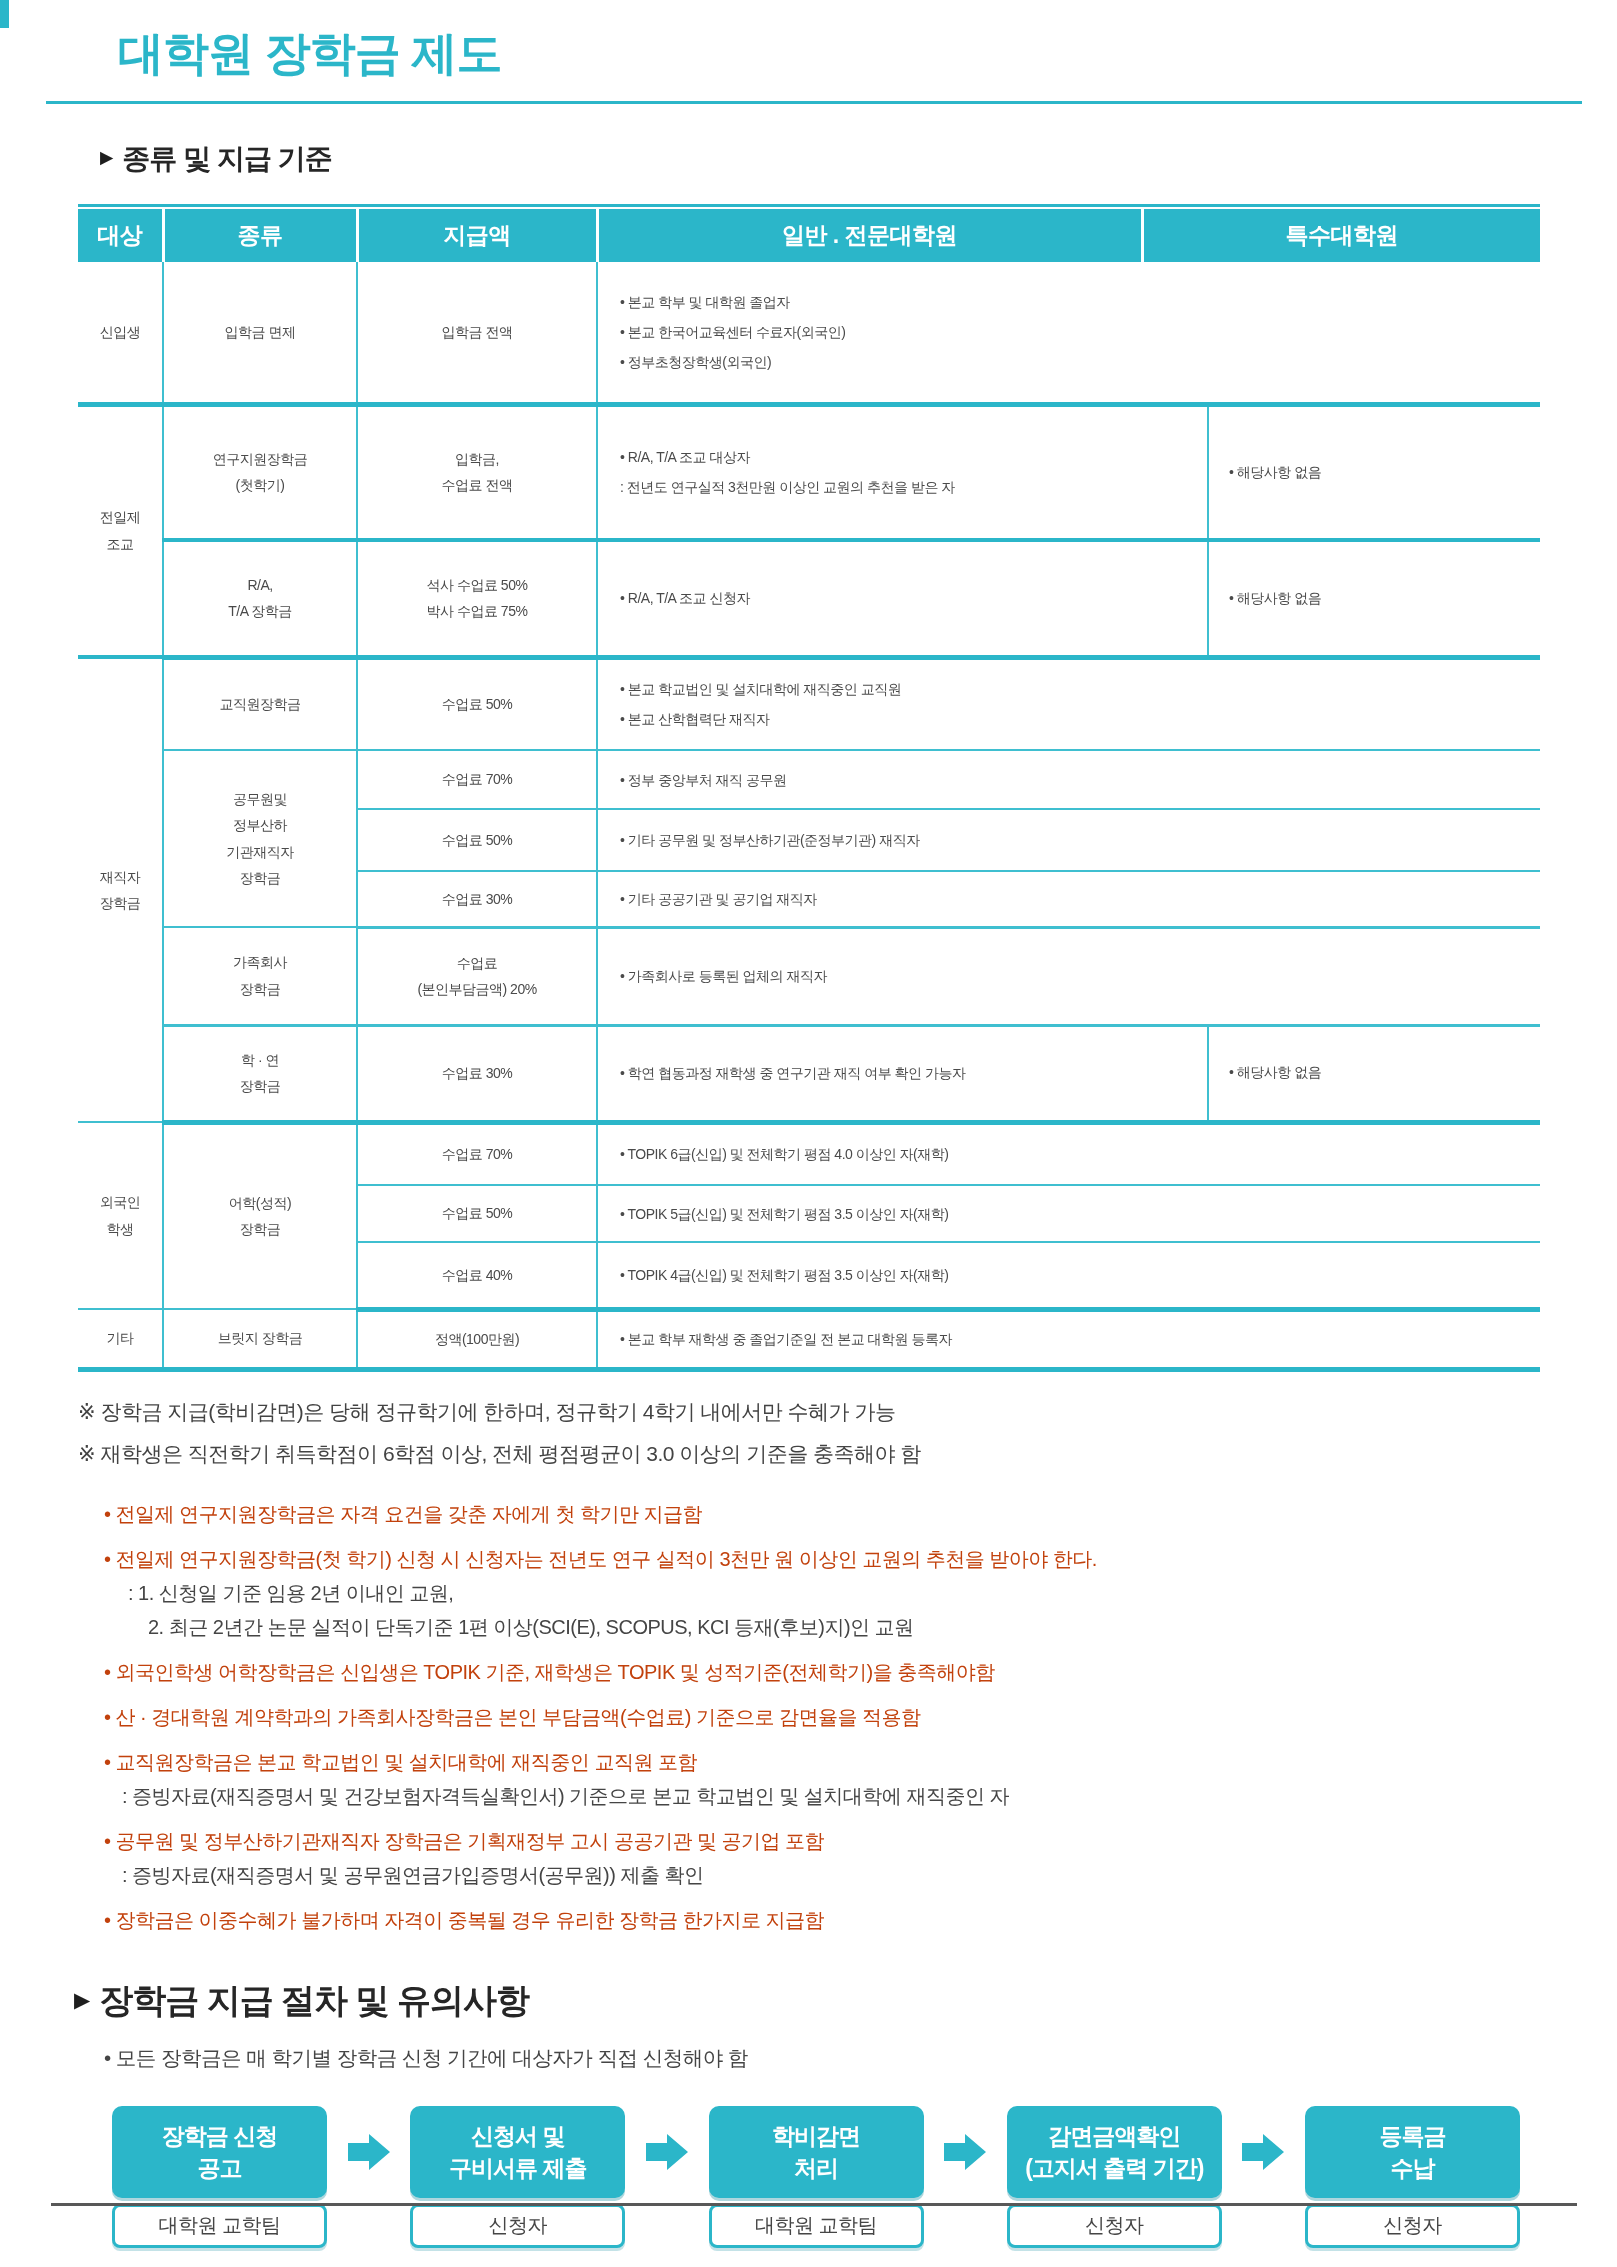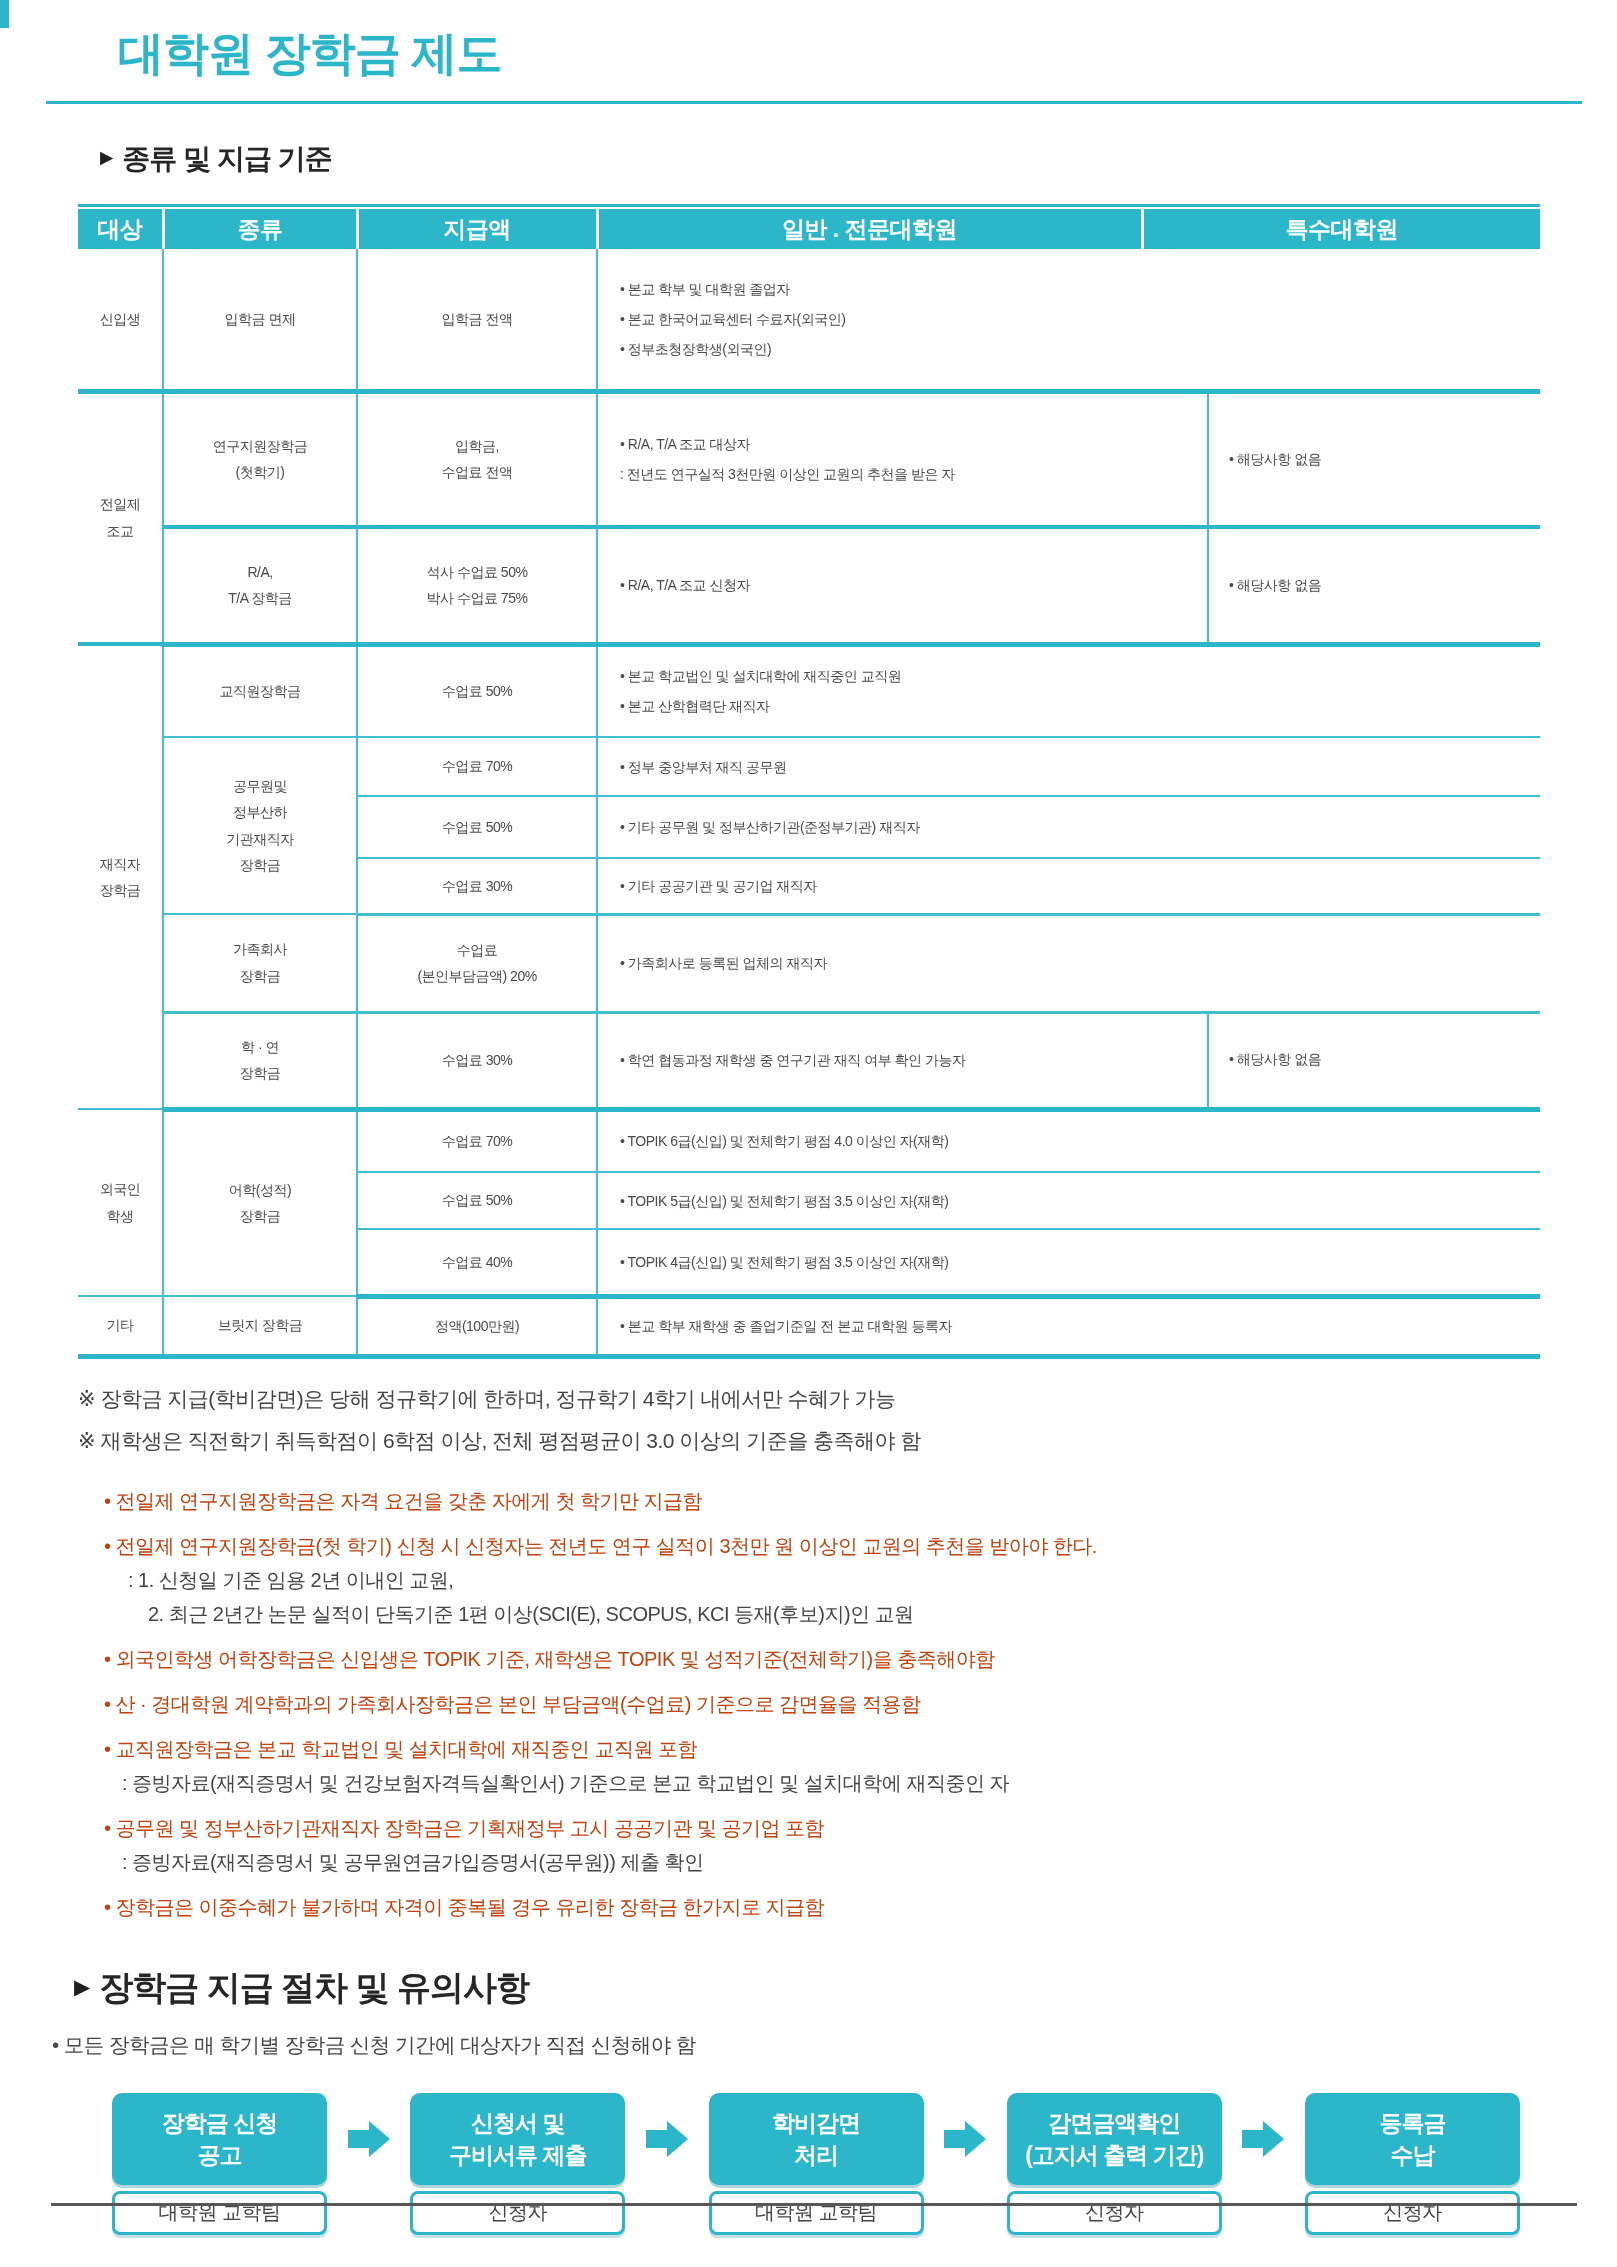--- a/index.html
+++ b/index.html
@@ -26,21 +26,21 @@
   .tri{color:#1e1e1e;font-size:0.62em;vertical-align:middle;margin-right:10px;position:relative;top:-3px;}
 
   
   .tbl-wrap{margin:26px 0 0 78px;width:1462px;}
   .tbl-topline{height:3px;background:var(--cyan);margin-bottom:2px;}
   table{border-collapse:collapse;table-layout:fixed;width:1462px;}
   col.c1{width:85px;}col.c2{width:194px;}col.c3{width:240px;}
   col.c4{width:545px;}col.c5{width:66px;}col.c6{width:332px;}
   th{
     background:var(--cyan);color:#ffffff;font-size:23px;font-weight:700;
-    height:40px;padding:0;text-align:center;letter-spacing:-0.5px;
+    height:53px;padding:0;text-align:center;letter-spacing:-0.5px;
   }
   th.hsep{border-right:3px solid #ffffff;}
   td{
     font-size:14px;color:var(--ink-soft);padding:4px 6px;vertical-align:middle;
     white-space:pre-line;letter-spacing:-0.5px;
   }
   td.ctr{text-align:center;line-height:1.9;}
   td.gen{text-align:left;padding-left:22px;line-height:2.15;}
   td.spc{text-align:left;padding-left:20px;line-height:2.1;}
   td.vr{border-right:2px solid var(--cyan-line);}
@@ -57,21 +57,21 @@
   .notes{margin-top:24px;}
   .nline{letter-spacing:-0.5px;}
   .note{margin:10px 0 0 78px;font-size:21px;line-height:1.55;color:#434343;}
   .blt{margin:13px 0 0 104px;font-size:20px;line-height:1.6;color:#c2410c;}
   .cont{margin:2px 0 0 122px;font-size:20px;line-height:1.6;color:#454545;}
   .cont2{margin:2px 0 0 128px;font-size:20px;line-height:1.6;color:#454545;}
   .cont3{margin:2px 0 0 148px;font-size:20px;line-height:1.6;color:#454545;}
   .gap{height:14px;}
 
   
-  .sec2-intro{margin:20px 0 0 52px;font-size:20.5px;color:#454545;letter-spacing:-0.5px;}
+  .sec2-intro{margin:20px 0 0 104px;font-size:20.5px;color:#454545;letter-spacing:-0.5px;}
   .flow{margin:34px 0 0 112px;width:1408px;display:flex;align-items:flex-start;justify-content:space-between;}
   .step{width:215px;}
   .step-box{
     background:var(--cyan);border-radius:10px;height:92px;display:flex;align-items:center;justify-content:center;
     color:#ffffff;font-size:23px;font-weight:700;text-align:center;line-height:1.4;white-space:pre-line;
     letter-spacing:-1px;box-shadow:0 3px 0 rgba(20,140,160,0.35);
   }
   .step-actor{
     margin-top:6px;background:#ffffff;border:3px solid var(--cyan);border-radius:8px;height:44px;
     display:flex;align-items:center;justify-content:center;font-size:20px;color:#454545;

